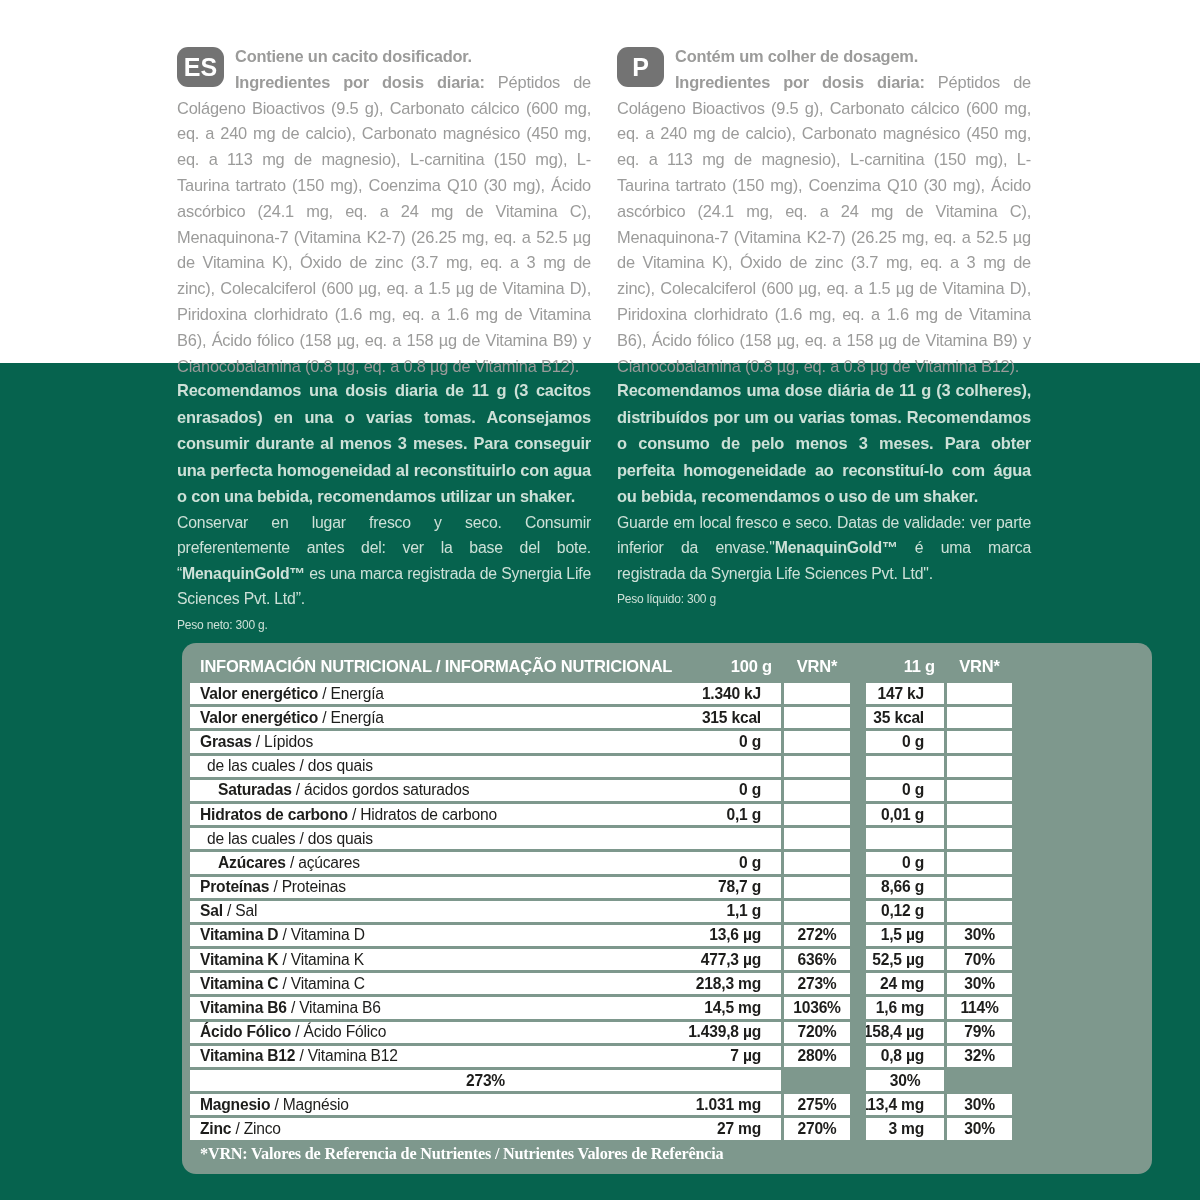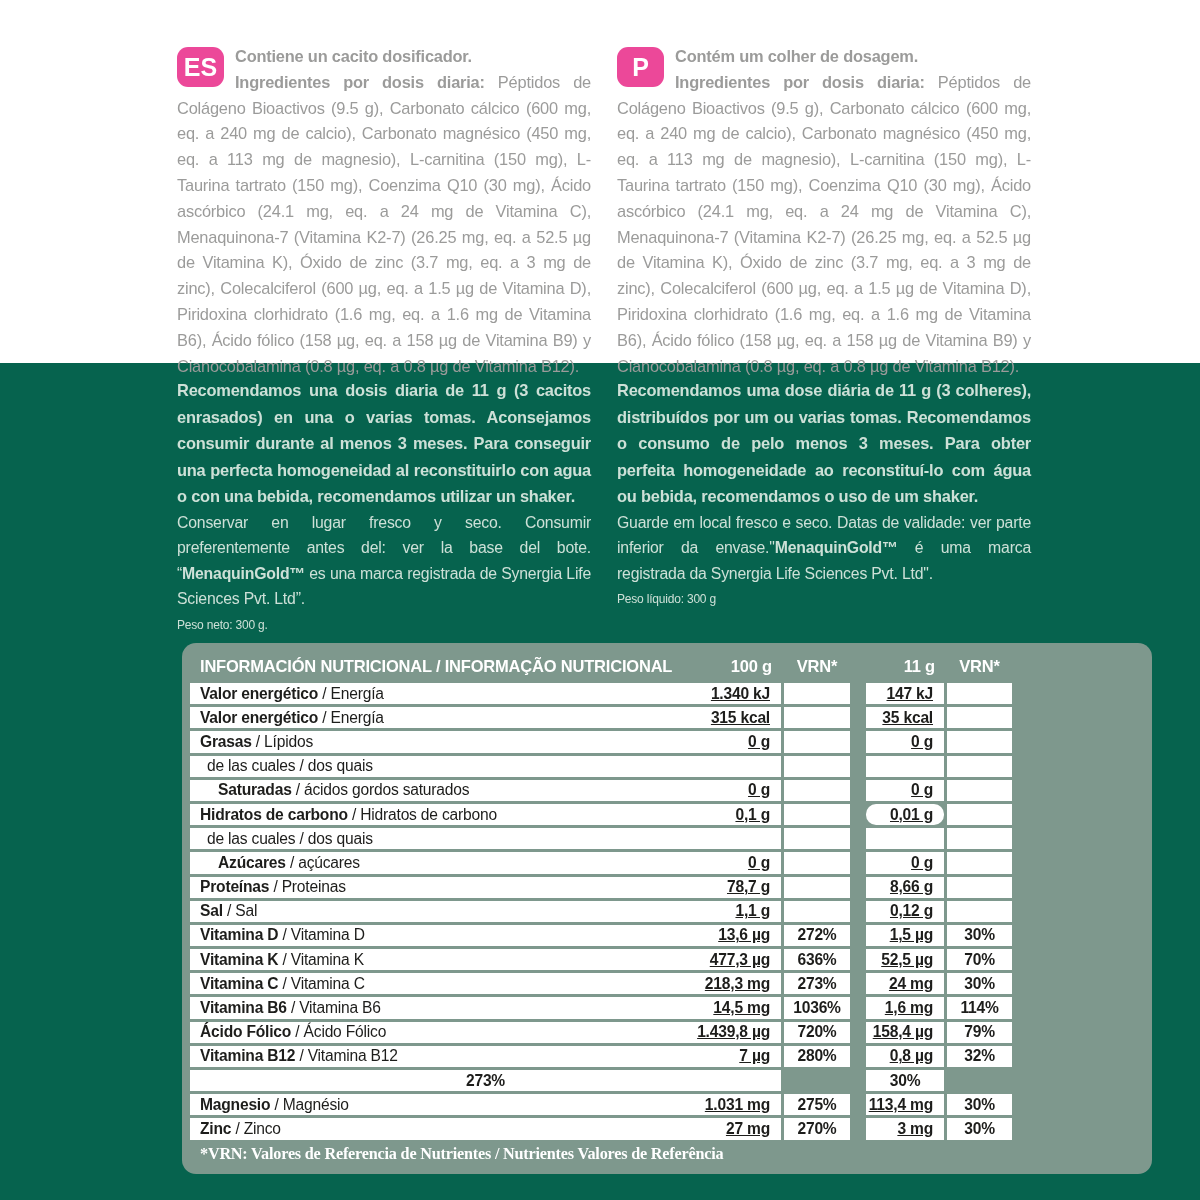--- a/index.html
+++ b/index.html
@@ -10,21 +10,21 @@
   .green-band{position:absolute;left:0;top:363px;width:1200px;height:837px;
               background:var(--band-green,#06634e);}
 
   
   .ing-col{position:absolute;top:44px;width:414px;color:var(--text-gray,#9b9b9a);
            font-size:16.4px;line-height:25.8px;text-align:justify;letter-spacing:-0.2px;}
   .ing-col.es{left:177px;}
   .ing-col.pt{left:617px;}
   .ing-col p{margin:0;}
   .ing-col strong{font-weight:700;color:var(--text-gray,#9b9b9a);}
-  .badge{float:left;width:47px;height:40px;border-radius:11px;background:#ec4899;color:#ffffff;
+  .badge{float:left;width:47px;height:40px;border-radius:11px;background:#737373;color:#ffffff;
          font-weight:700;font-size:25px;text-align:center;line-height:40px;
          margin:3px 11px 8px 0;letter-spacing:0;}
 
   
   .band-col{position:absolute;top:377px;width:414px;color:var(--band-text,#cde0d7);
             font-size:16.4px;line-height:26.6px;text-align:justify;letter-spacing:-0.2px;}
   .band-col.es{left:177px;}
   .band-col.pt{left:617px;}
   .band-col p{margin:0;}
   .dose-para{font-weight:700;}
@@ -42,21 +42,21 @@
   .t-head .right-cell{display:flex;justify-content:flex-end;align-items:center;padding-right:9px;}
   .rows{display:flex;flex-direction:column;gap:3px;margin-top:2px;}
   .t-row{height:21.2px;}
   .t-row .cell{background:#ffffff;color:var(--table-text,#1d1d1b);font-size:15.6px;
                display:flex;align-items:center;letter-spacing:-0.2px;overflow:hidden;white-space:nowrap;}
   .label-cell{justify-content:space-between;padding-left:10px;}
   .indent-1 .label-cell{padding-left:17px;}
   .indent-2 .label-cell{padding-left:28px;}
   .es-part{font-weight:700;}
   .plain .es-part{font-weight:400;}
-  .val{padding-right:11px;font-weight:700;text-decoration:underline;}
+  .val{padding-right:20px;font-weight:700;}
   .vrn-cell{justify-content:center;font-weight:700;}
   .spacer-cell{background:transparent;}
   .t-foot{margin-top:3px;height:24px;display:flex;align-items:center;color:#ffffff;
           font-weight:700;font-size:16.2px;padding-left:10px;letter-spacing:-0.2px;font-family:Liberation Serif, serif;}
 </style>
 </head>
 <body>
 
 <div class="page">
 
@@ -153,21 +153,21 @@
     <div class="cell vrn-cell val" style="justify-content:flex-end;">0 g</div>
     <div class="cell vrn-cell"></div>
   </div>
         <div class="t-grid t-row indent-0">
     <div class="cell label-cell">
       <span><span class="es-part">Hidratos de carbono</span><span class="sep"> / </span><span class="pt-part">Hidratos de carbono</span></span>
       <span class="val">0,1 g</span>
     </div>
     <div class="cell vrn-cell"></div>
     <div class="spacer-cell"></div>
-    <div class="cell vrn-cell val" style="justify-content:flex-end;border-radius:10px;">0,01 g</div>
+    <div class="cell vrn-cell val" style="justify-content:flex-end;">0,01 g</div>
     <div class="cell vrn-cell"></div>
   </div>
         <div class="t-grid t-row indent-1 plain">
     <div class="cell label-cell">
       <span><span class="es-part">de las cuales</span><span class="sep"> / </span><span class="pt-part">dos quais</span></span>
       <span class="val"></span>
     </div>
     <div class="cell vrn-cell"></div>
     <div class="spacer-cell"></div>
     <div class="cell vrn-cell val" style="justify-content:flex-end;"></div>

